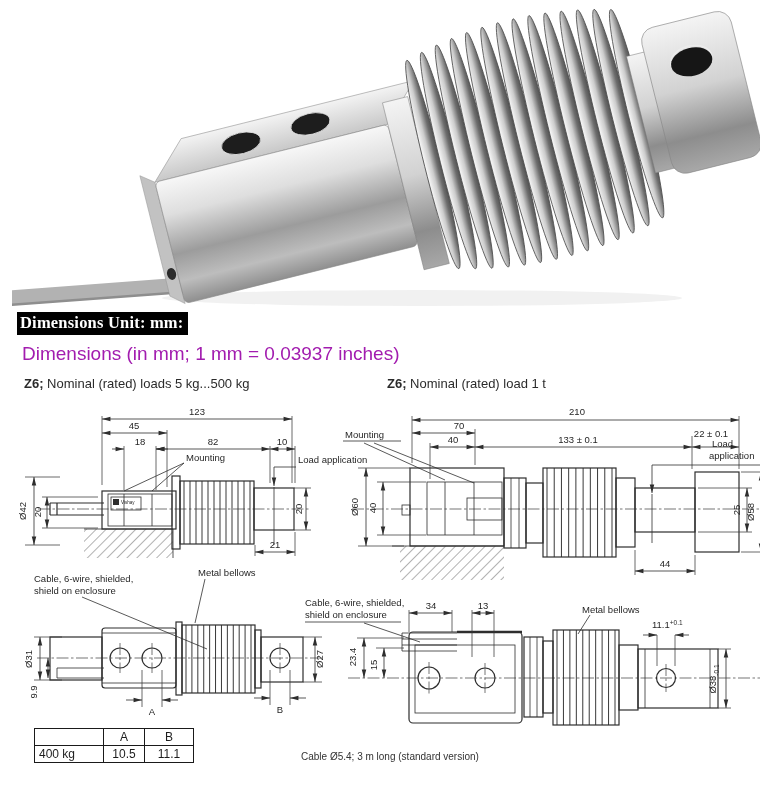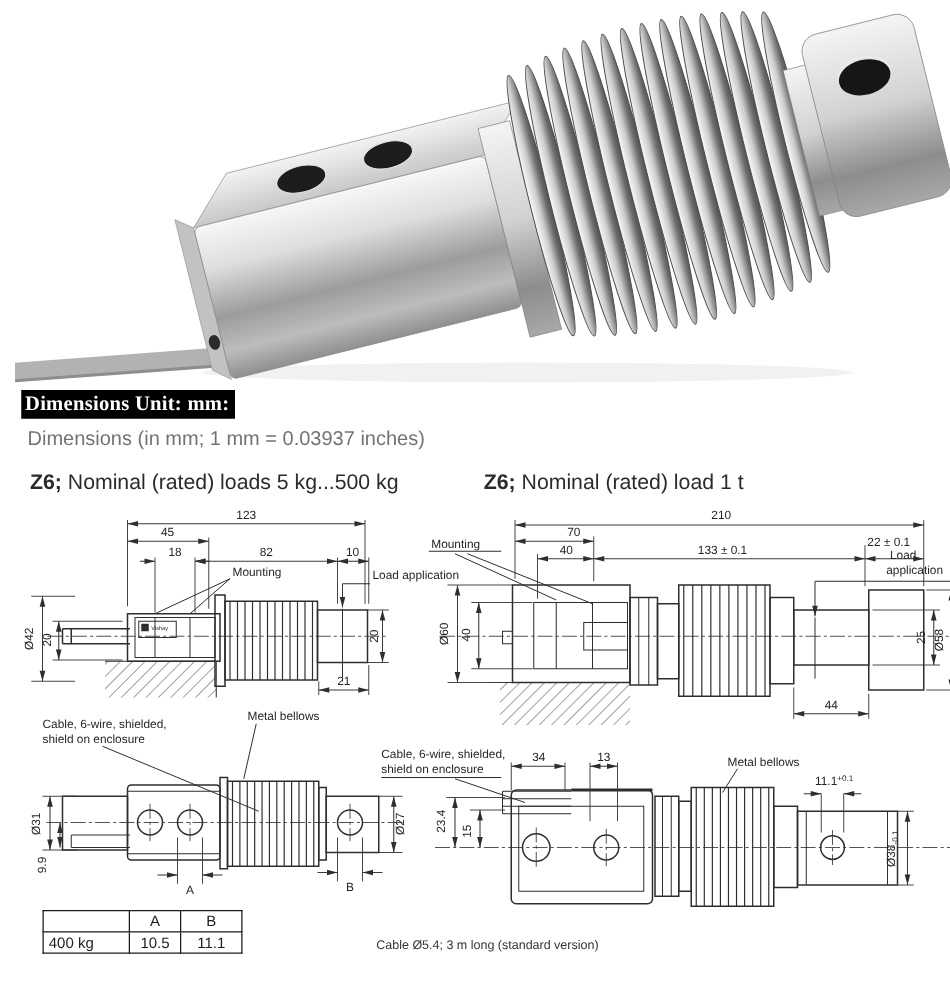--- a/index.html
+++ b/index.html
@@ -2,22 +2,22 @@
 <html><head>
 <meta charset="utf-8">
 <style>
   html,body{margin:0;padding:0;background:#ffffff;}
   #page{position:relative;width:760px;height:800px;background:#ffffff;overflow:hidden;
         font-family:"Liberation Sans",sans-serif;color:#222;margin-left:12px;}
   .abs{position:absolute;}
   #unit-heading{top:312px;left:5px;background:#000;color:#fff;
     font-family:"Liberation Serif",serif;font-weight:bold;font-size:16.5px;
     padding:1px 4px 2px 3px;letter-spacing:0.2px;}
-  #dim-note{top:343px;left:10px;font-size:16px;color:#737373;}
-  .view-title{font-size:17px;color:#2b2b2b;}
+  #dim-note{top:343px;left:10px;font-size:19px;color:#a21caf;}
+  .view-title{font-size:13px;color:#2b2b2b;}
   #left-title{top:376px;left:12px;}
   #right-title{top:376px;left:375px;}
   #caption{top:751px;left:289px;font-size:10px;color:#333;}
   #spec-table{top:728px;left:22px;border-collapse:collapse;font-size:12px;color:#1d1d1d;}
   #spec-table td,#spec-table th{border:1.8px solid #1a1a1a;padding:0 4px;height:16px;
     font-weight:normal;text-align:center;}
   #spec-table td.rng{text-align:left;width:60px;}
   #spec-table .ca{width:32px;} #spec-table .cb{width:40px;}
   svg text.d{font-family:"Liberation Sans",sans-serif;font-size:9.5px;fill:#262626;}
   svg text.sm{font-size:4.5px;}

